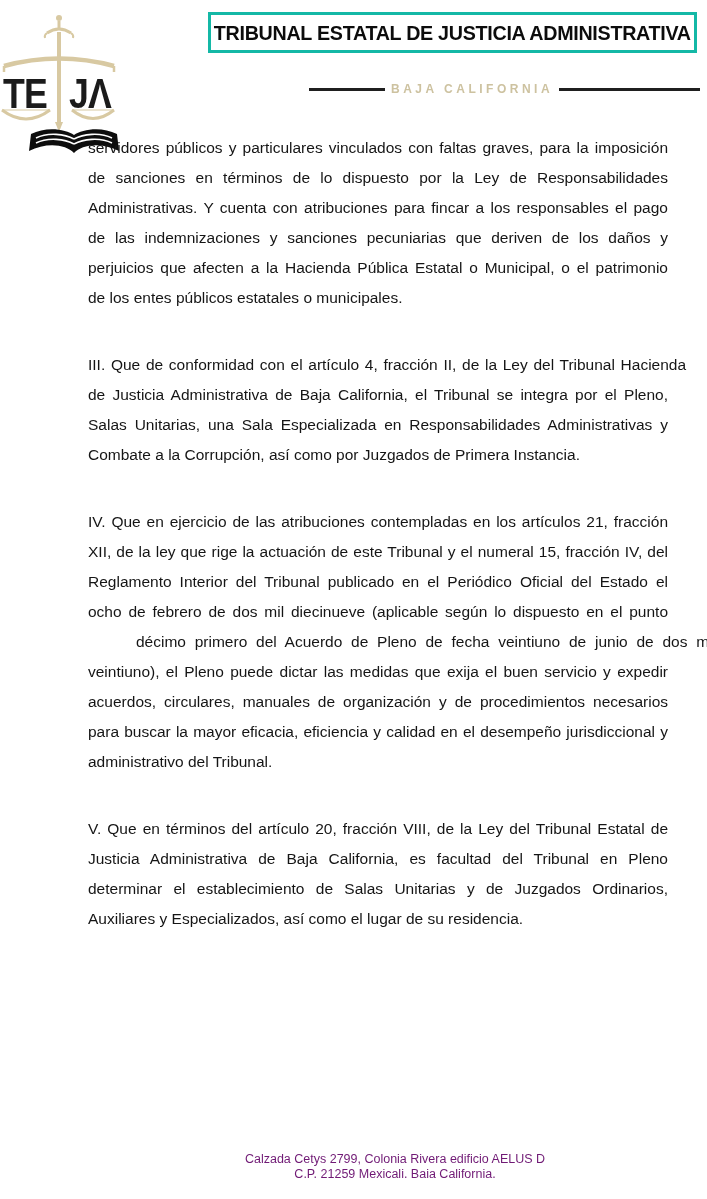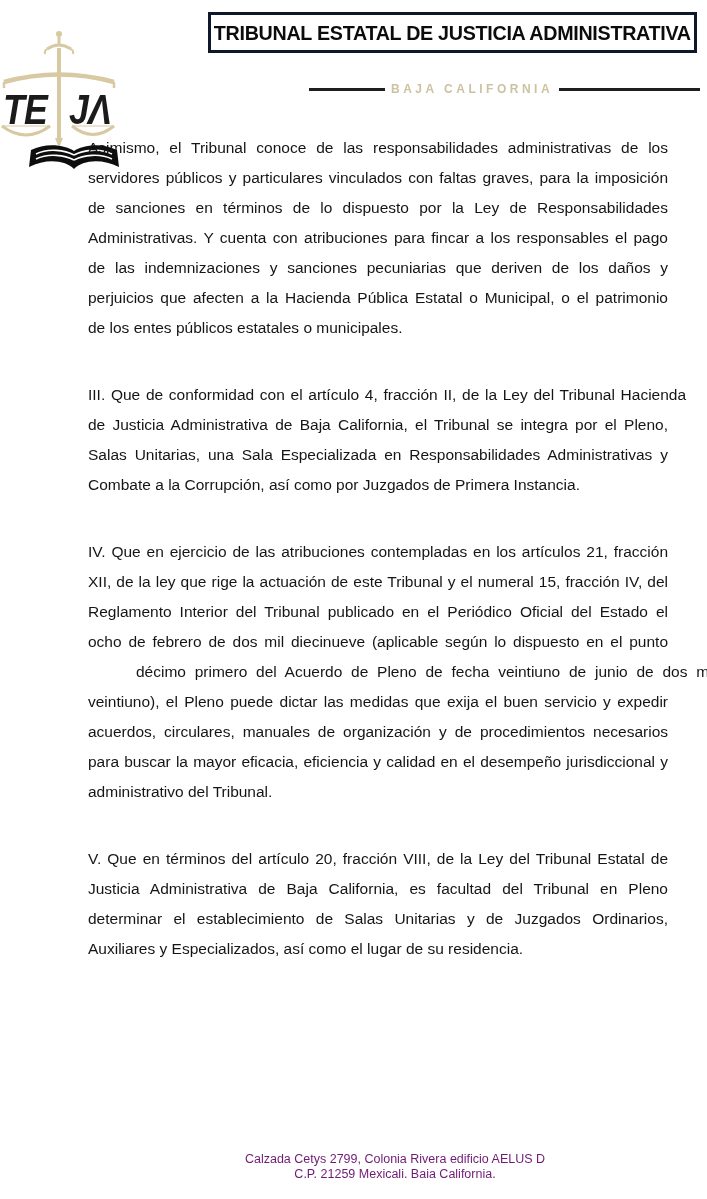--- a/index.html
+++ b/index.html
@@ -3,40 +3,40 @@
 <meta charset="utf-8">
 <style>
   html,body{margin:0;padding:0;background:#ffffff;}
   .page{
     position:relative; width:707px; height:1199px; background:#ffffff;
     font-family:"Liberation Sans", sans-serif; color:#151515; overflow:hidden;
   }
   
   .title-box{
     position:absolute; left:208px; top:12px; width:489px; height:41px;
-    border:3px solid #0f172a; box-sizing:border-box;
+    border:3px solid #14b8a6; box-sizing:border-box;
     display:flex; align-items:center; justify-content:center;
   }
   .title-text{
     font-weight:bold; font-size:20.5px; letter-spacing:-0.3px; color:#0c0c0c;
     white-space:nowrap; transform-origin:center center; display:inline-block;
   }
   .subtitle-row{
     position:absolute; left:309px; top:46px; width:391px; height:14px;
     display:flex; align-items:center;margin-top:36px;
   }
   .subrule{background:#1f1f1f; height:3px;}
   .subrule.left{width:76px; flex:none;}
   .subrule.right{flex:1;}
   .subtitle-text{
     font-weight:bold; font-size:12px; letter-spacing:3.5px; color:#cdc2a0;
     padding:0 6px; white-space:nowrap;
   }
   
-  .logo-wrap{position:absolute; left:0; top:16px; width:140px; height:165px; z-index:1;font-style:italic;}
+  .logo-wrap{position:absolute; left:0; top:0; width:140px; height:165px; z-index:1;}
   .logo-scales{position:absolute; left:0; top:10px;}
   .logo-letter{
     position:absolute; top:73px; font-weight:bold; font-size:42px; line-height:42px;
     letter-spacing:-1px; color:#1b1b1b; transform:scaleX(0.85); transform-origin:left top;
   }
   .logo-te{left:3px;}
   .logo-ja{left:69px;}
   .logo-book{position:absolute; left:28px; top:127px; z-index:5;}
   
   .body-text{position:absolute; left:88px; top:133px; width:580px; z-index:2;}
@@ -88,21 +88,20 @@
     <span class="title-text" style="transform: scaleX(0.960604);">TRIBUNAL ESTATAL DE JUSTICIA ADMINISTRATIVA</span>
   </div>
   <div class="subtitle-row">
     <div class="subrule left"></div>
     <span class="subtitle-text">BAJA CALIFORNIA</span>
     <div class="subrule right"></div>
   </div>
 
   <div class="body-text">
       <div class="para">
-        <div class="line" style="word-spacing: 5.57118px;"><span class="lt">Asimismo, el Tribunal conoce de las responsabilidades administrativas de los</span></div>
         <div class="line" style="word-spacing: 1.82812px;"><span class="lt">servidores públicos y particulares vinculados con faltas graves, para la imposición</span></div>
         <div class="line" style="word-spacing: 5.96165px;"><span class="lt">de sanciones en términos de lo dispuesto por la Ley de Responsabilidades</span></div>
         <div class="line" style="word-spacing: 2.02131px;"><span class="lt">Administrativas. Y cuenta con atribuciones para fincar a los responsables el pago</span></div>
         <div class="line" style="word-spacing: 5.41477px;"><span class="lt">de las indemnizaciones y sanciones pecuniarias que deriven de los daños y</span></div>
         <div class="line" style="word-spacing: 2.52344px;"><span class="lt">perjuicios que afecten a la Hacienda Pública Estatal o Municipal, o el patrimonio</span></div>
         <div class="line last"><span class="lt">de los entes públicos estatales o municipales.</span></div>
       </div>
       <div class="para">
         <div class="line" style="word-spacing: 1.38854px;"><span class="lt">III. Que de conformidad con el artículo 4, fracción II, de la Ley del Tribunal Hacienda</span></div>
         <div class="line" style="word-spacing: 2.95703px;"><span class="lt">de Justicia Administrativa de Baja California, el Tribunal se integra por el Pleno,</span></div>

